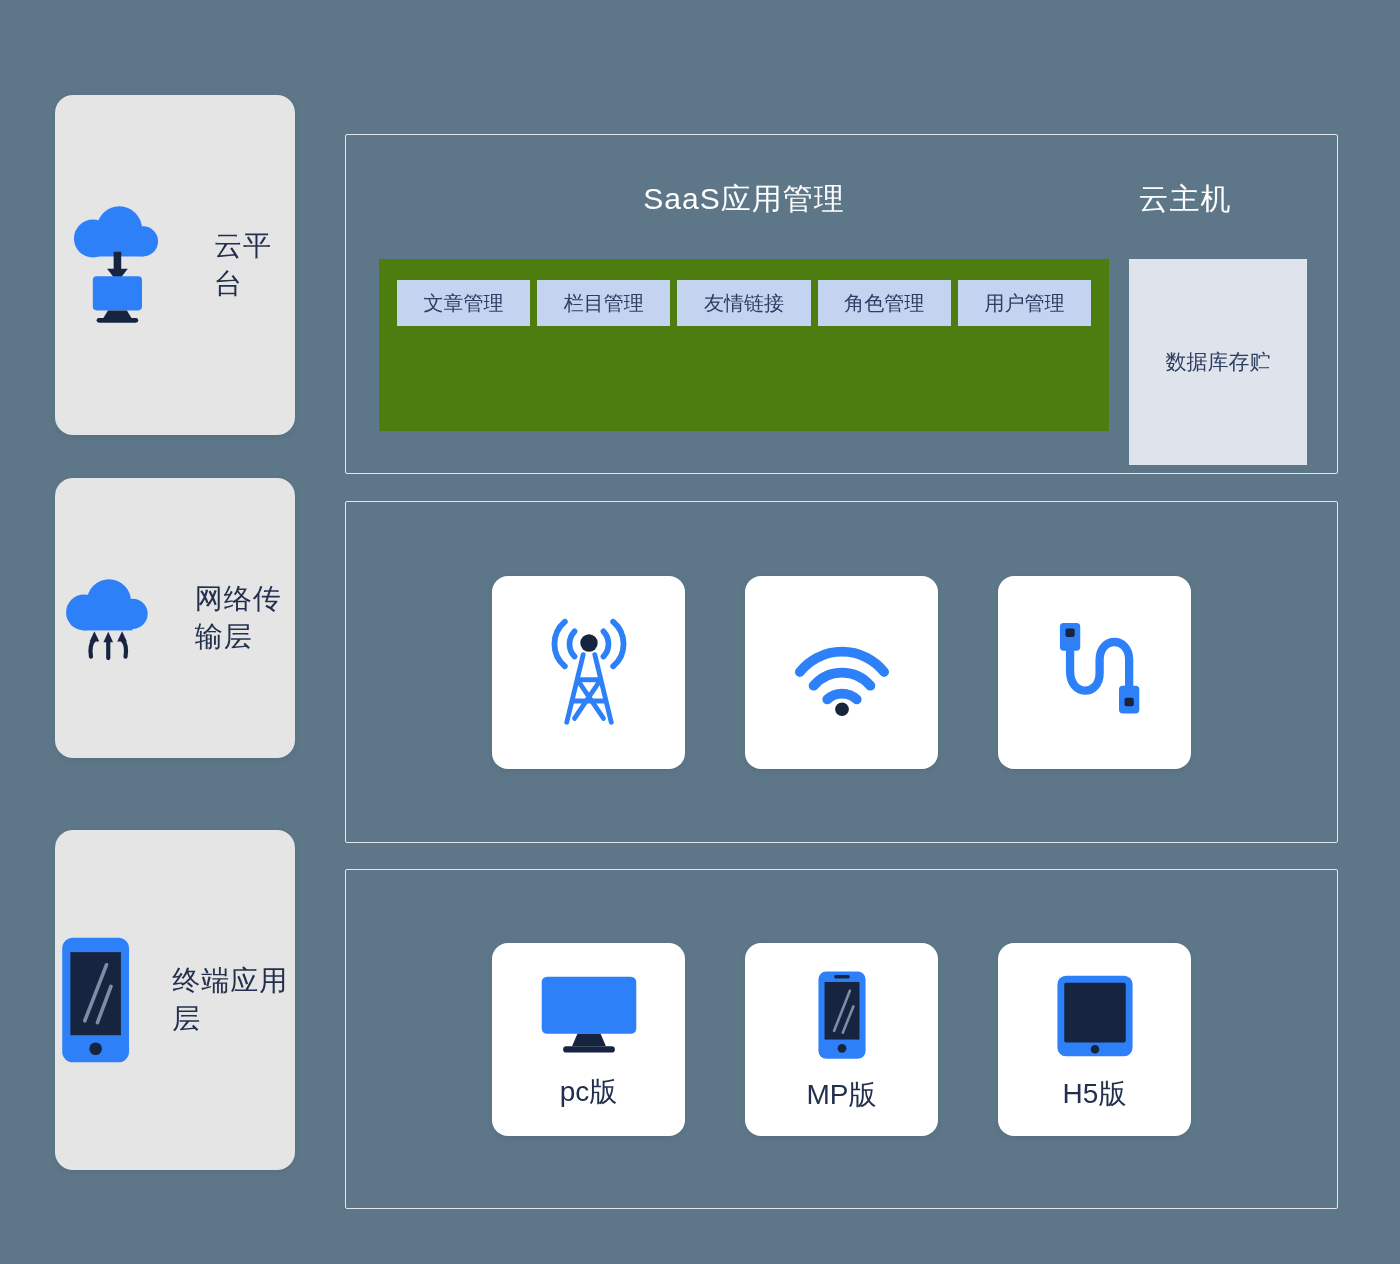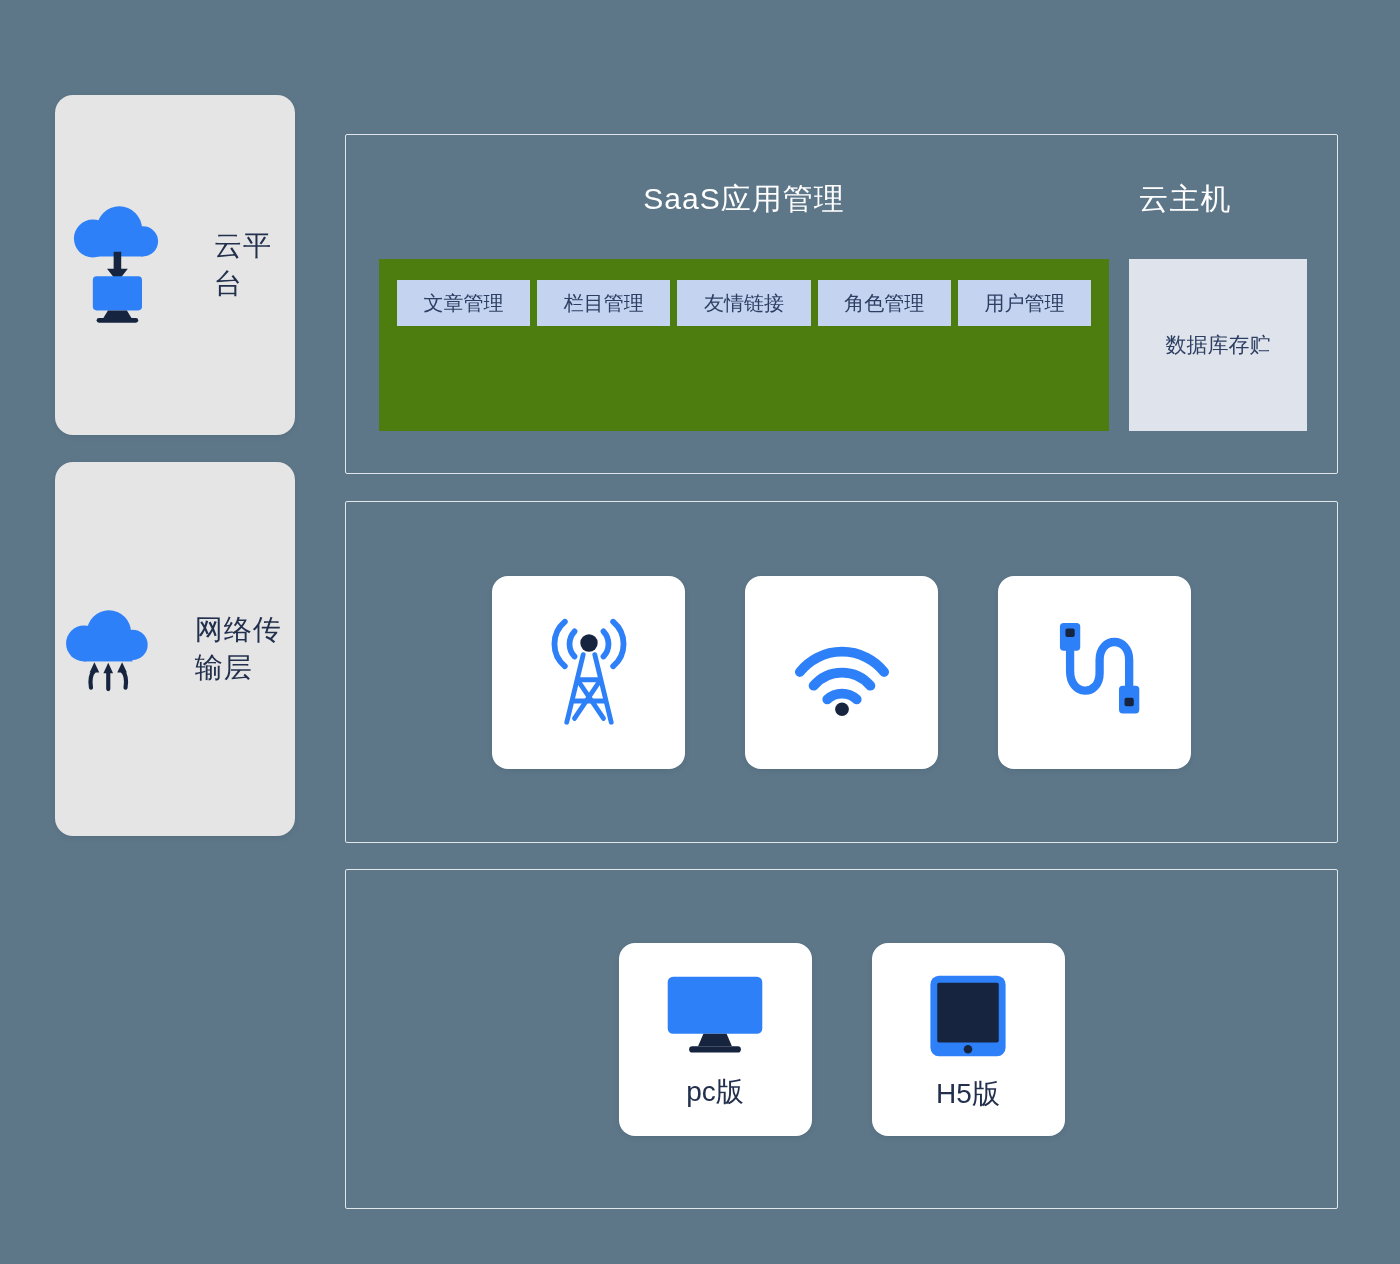--- a/index.html
+++ b/index.html
@@ -11,21 +11,21 @@
   }
 
   
   .side-card {
     position:absolute; left:55px; width:240px;
     background:#e5e5e5; border-radius:18px;
     display:flex; align-items:center; justify-content:center;
     gap:36px; box-shadow:0 2px 6px rgba(0,0,0,0.07);
   }
   .side-1 { top:95px;  height:340px; }
-  .side-2 { top:462px; height:374px; }
+  .side-2 { top:478px; height:280px; }
   .side-3 { top:830px; height:340px; }
   .side-label { font-size:28px; color:#22304d; letter-spacing:1px; }
 
   
   .panel {
     position:absolute; left:345px; width:993px;
     border:1px solid #e1e7eb; border-radius:2px;margin-top:39px;
   }
   .panel-1 { top:95px;  height:340px; }
   .panel-2 { top:462px; height:342px; }
@@ -43,21 +43,21 @@
     background:#4d7c0f; padding:21px 18px;
     display:flex; flex-direction:column; justify-content:space-between;
   }
   .chip-row { display:flex; gap:7px; }
   .chip {
     flex:1; height:46px; background:#c3d3f0;
     display:flex; align-items:center; justify-content:center;
     font-size:20px; color:#2c3e61; white-space:nowrap;
   }
   .db-box {
-    position:absolute; left:783px; top:124px; width:178px; height:172px;
+    position:absolute; left:783px; top:124px; width:178px; height:206px;
     background:#dfe3ec; display:flex; align-items:center; justify-content:center;
     font-size:21px; color:#2c3e61;
   }
 
   .tile-row {
     position:absolute; inset:0;
     display:flex; align-items:center; justify-content:center; gap:60px;
   }
   .tile {
     width:193px; height:193px; background:#ffffff; border-radius:16px;
@@ -104,20 +104,32 @@
       </g>
       <g fill="#17243f">
         <polygon points="50,104 64,104 57,89"></polygon>
         <polygon points="70,105 84,105 77,90"></polygon>
         <polygon points="90,104 104,104 97,89"></polygon>
       </g>
     </svg>
     <div class="side-label">网络传输层</div>
   </div>
 
+  <div class="side-card side-3">
+    <svg viewBox="0 0 90 150" width="96" height="160">
+      <rect x="8" y="6" width="74" height="138" rx="12" fill="#2e80f8"></rect>
+      <rect x="17" y="22" width="56" height="92" fill="#17243f"></rect>
+      <g stroke="#7f8ca6" stroke-width="4" stroke-linecap="round">
+        <line x1="57" y1="36" x2="33" y2="98"></line>
+        <line x1="62" y1="60" x2="47" y2="100"></line>
+      </g>
+      <circle cx="45" cy="129" r="7" fill="#17243f"></circle>
+    </svg>
+    <div class="side-label">终端应用层</div>
+  </div>
 
   <div class="panel panel-1">
     <div class="panel-title title-saas">SaaS应用管理</div>
     <div class="panel-title title-host">云主机</div>
 
     <div class="chip-area">
       <div class="chip-row">
         <div class="chip">文章管理</div>
         <div class="chip">栏目管理</div>
         <div class="chip">友情链接</div>
@@ -181,20 +193,33 @@
 
       <div class="tile tall">
         <svg viewBox="0 0 130 100" width="116" height="90">
           <rect x="12" y="6" width="106" height="64" rx="6" fill="#2e80f8"></rect>
           <polygon points="52,70 78,70 84,84 46,84" fill="#17243f"></polygon>
           <rect x="36" y="84" width="58" height="7" rx="3.5" fill="#17243f"></rect>
         </svg>
         <div class="tile-label">pc版</div>
       </div>
 
+      <div class="tile tall">
+        <svg viewBox="0 0 70 110" width="62" height="96">
+          <rect x="8" y="4" width="54" height="100" rx="9" fill="#2e80f8"></rect>
+          <rect x="15" y="16" width="40" height="66" fill="#17243f"></rect>
+          <rect x="26" y="8" width="18" height="4" rx="2" fill="#17243f"></rect>
+          <g stroke="#7f8ca6" stroke-width="3" stroke-linecap="round">
+            <line x1="44" y1="26" x2="26" y2="72"></line>
+            <line x1="48" y1="44" x2="36" y2="74"></line>
+          </g>
+          <circle cx="35" cy="92" r="5" fill="#17243f"></circle>
+        </svg>
+        <div class="tile-label">MP版</div>
+      </div>
 
       <div class="tile tall">
         <svg viewBox="0 0 100 110" width="86" height="94">
           <rect x="6" y="8" width="88" height="94" rx="10" fill="#2e80f8"></rect>
           <rect x="14" y="16" width="72" height="70" rx="2" fill="#17243f"></rect>
           <circle cx="50" cy="94" r="5" fill="#17243f"></circle>
         </svg>
         <div class="tile-label">H5版</div>
       </div>
 

